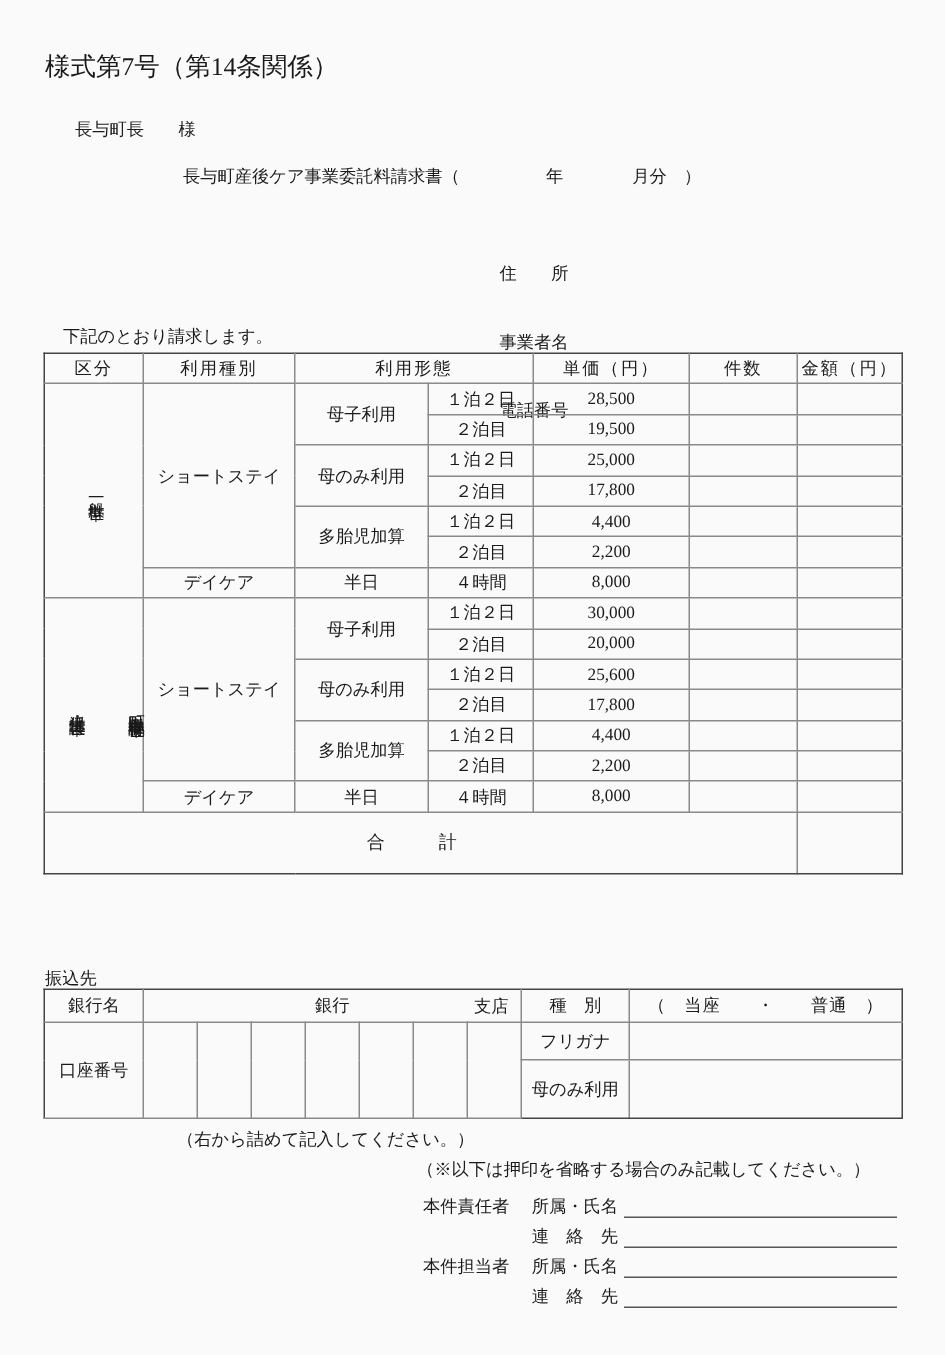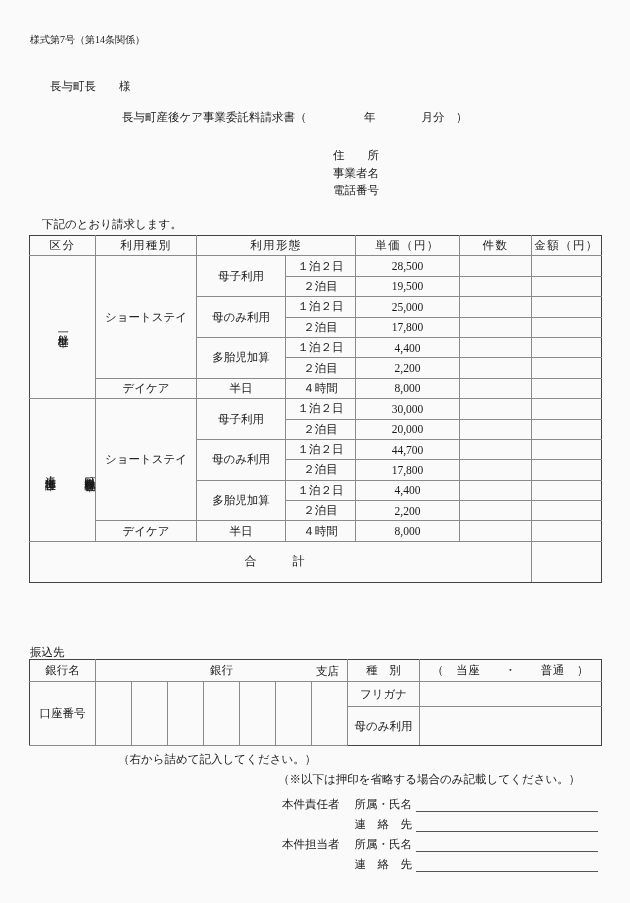--- a/index.html
+++ b/index.html
@@ -18,28 +18,28 @@
   }
   .page {
     position: absolute;
     inset: 0;
   }
 
   
   .abs { position: absolute; white-space: nowrap; }
 
   
-  #form-no      { left: 30px;  top: 33px;  font-size: 10px; }
+  #form-no      { left: 30px;  top: 33px;  font-size: 17px; }
   #date-line    { left: 440px; top: 54px;  font-size: 11.5px; }
   #date-line span { display:inline-block; }
   #addressee    { left: 50px;  top: 79px;  font-size: 11.5px; }
   #doc-title    { left: 122px; top: 110px; font-size: 11.5px; }
 
   #issuer { position:absolute; left: 333px; top: 147px; line-height: 17.5px; font-size: 11.5px; }
-  #issuer div { white-space: nowrap; }
+  #issuer div { white-space: nowrap; margin-top: 28px; }
 
   #lead-in { left: 42px; top: 217px; font-size: 11.5px; }
 
   
   #main-table {
     position: absolute;
     left: 29px;
     top: 235px;
     width: 572px;
     border-collapse: collapse;
@@ -241,21 +241,21 @@
         </tr>
         <tr>
           <td class="cell-left">２泊目</td>
           <td class="cell-right">20,000</td>
           <td class=""></td>
           <td class="outer-r"></td>
         </tr>
         <tr>
           <td class="" rowspan="2">母のみ利用</td>
           <td class="cell-left">１泊２日</td>
-          <td class="cell-right">44,700</td>
+          <td class="cell-right">25,600</td>
           <td class=""></td>
           <td class="outer-r"></td>
         </tr>
         <tr>
           <td class="cell-left">２泊目</td>
           <td class="cell-right">17,800</td>
           <td class=""></td>
           <td class="outer-r"></td>
         </tr>
         <tr>

